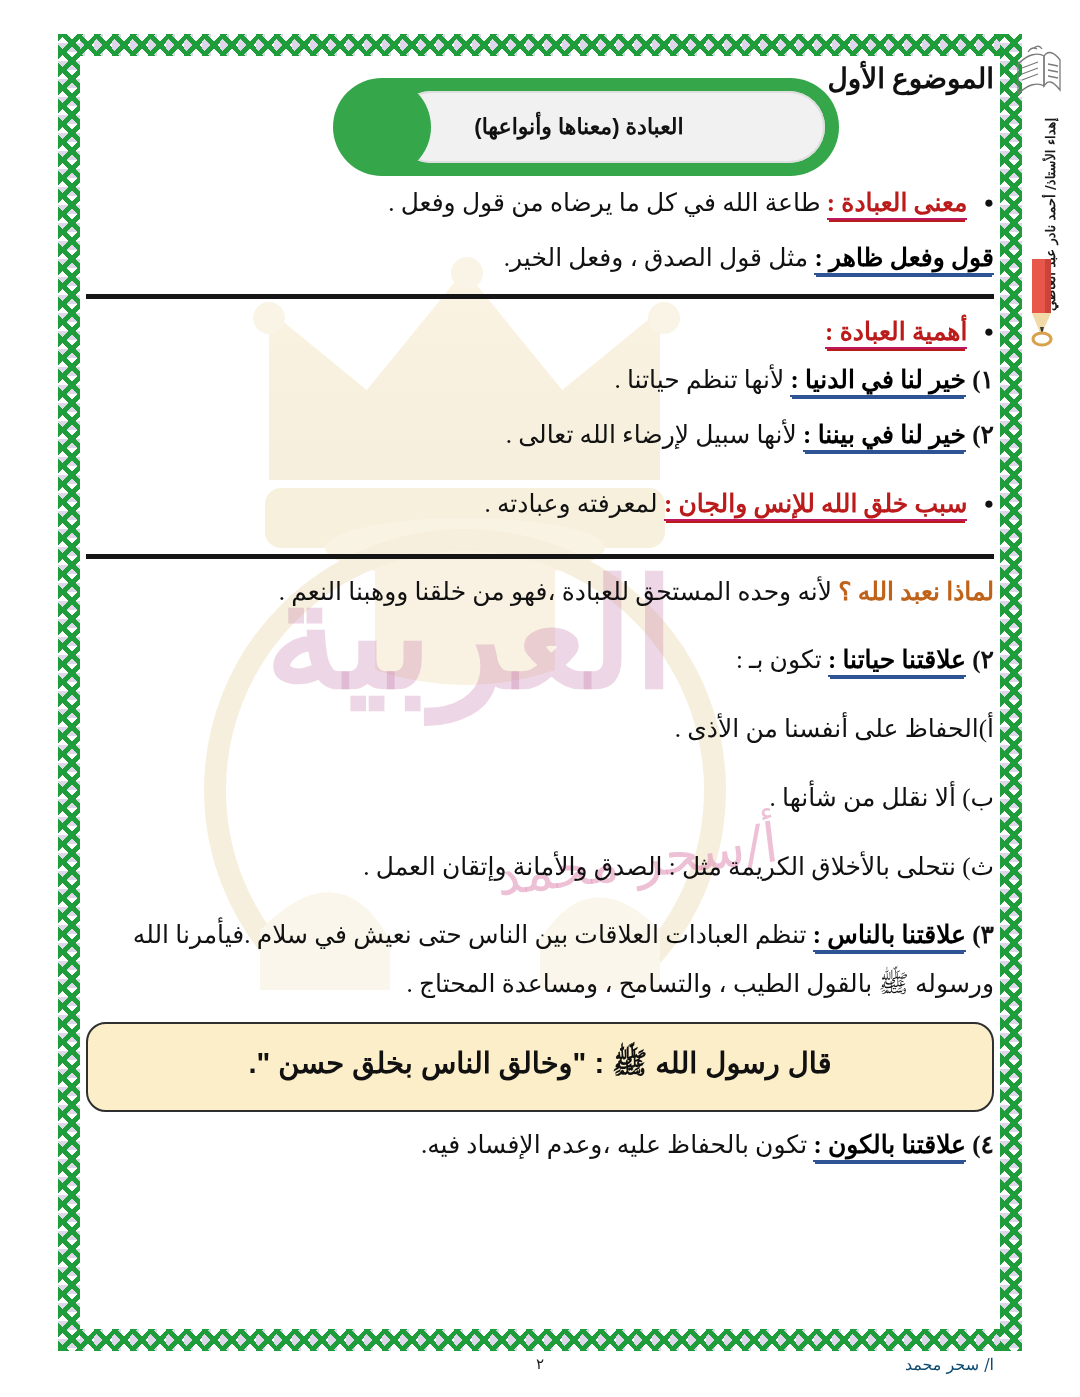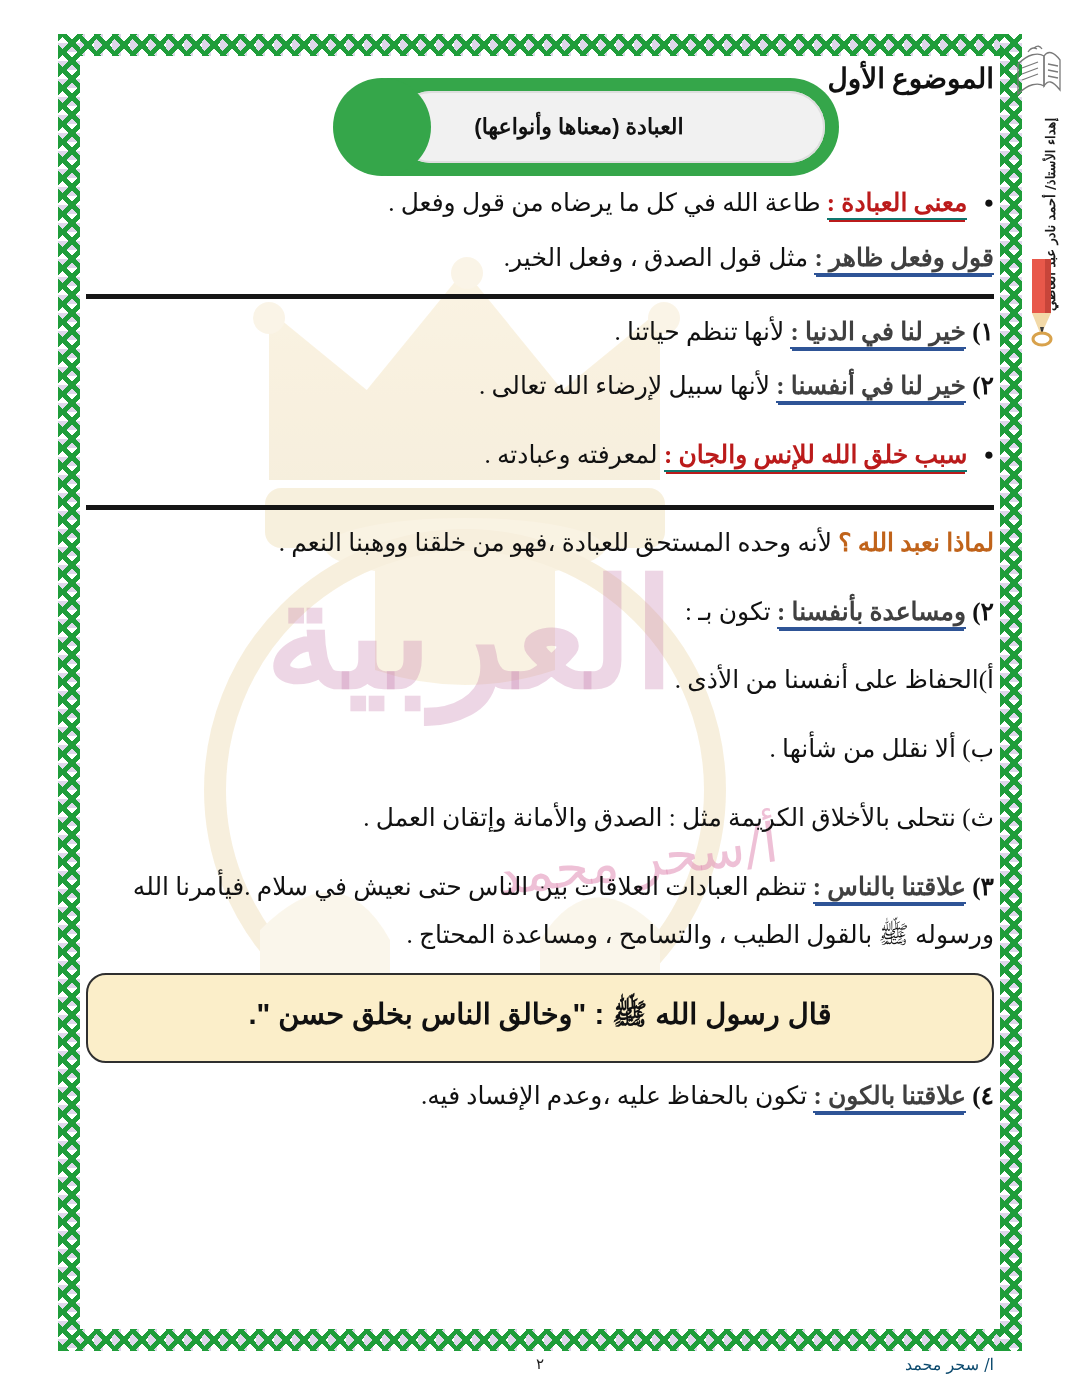--- a/index.html
+++ b/index.html
@@ -217,25 +217,25 @@
     color: #111111;
   }
 
   .hl {
     font-weight: 700;
     padding-bottom: 2px;
     white-space: nowrap;
   }
   .hl-red {
     color: #bb1b1b;
-    border-bottom: 2px solid #0f766e;
+    border-bottom: 2px solid #be185d;
     box-shadow: 0 4px 0 -2px #bb1b1b;
   }
   .hl-blue {
-    color: #404040;
+    color: #000000;
     border-bottom: 2px solid #2e5496;
     box-shadow: 0 4px 0 -2px #2e5496;
   }
   .hl-orange {
     color: #c0631a;
     font-weight: 700;
   }
 
   .num { font-weight: 700; }
 
@@ -350,44 +350,47 @@
         <span class="hl hl-red">معنى العبادة :</span><span> طاعة الله في كل ما يرضاه من قول وفعل .</span>
       </p>
       <p class="line right-al">
         <span class="hl hl-blue">قول وفعل ظاهر :</span><span> مثل قول الصدق ، وفعل الخير.</span>
       </p>
     </div>
 
     <hr class="divider">
 
     <div class="section">
+      <p class="line bullet tight right-al">
+        <span class="hl hl-red">أهمية العبادة :</span>
+      </p>
       <p class="line right-al">
         <span class="num">١)</span>
         <span class="hl hl-blue">خير لنا في الدنيا :</span><span> لأنها تنظم حياتنا .</span>
       </p>
       <p class="line right-al roomy">
         <span class="num">٢)</span>
-        <span class="hl hl-blue">خير لنا في أنفسنا :</span><span> لأنها سبيل لإرضاء الله تعالى .</span>
+        <span class="hl hl-blue">خير لنا في بيننا :</span><span> لأنها سبيل لإرضاء الله تعالى .</span>
       </p>
       <p class="line bullet right-al roomy">
         <span class="hl hl-red">سبب خلق الله للإنس والجان :</span><span> لمعرفته وعبادته .</span>
       </p>
     </div>
 
     <hr class="divider">
 
     <div class="section">
 
       <p class="line roomy rtlblock">
         <span class="hl-orange">لماذا نعبد الله ؟</span><span> لأنه وحده المستحق للعبادة ،فهو من خلقنا ووهبنا النعم .</span>
       </p>
 
       <p class="line right-al roomy">
         <span class="num">٢)</span>
-        <span class="hl hl-blue">ومساعدة بأنفسنا :</span><span> تكون بـ :</span>
+        <span class="hl hl-blue">علاقتنا حياتنا :</span><span> تكون بـ :</span>
       </p>
 
       <p class="line right-al roomy">أ)الحفاظ على أنفسنا من الأذى .</p>
       <p class="line right-al roomy">ب) ألا نقلل من شأنها .</p>
       <p class="line right-al roomy">ث) نتحلى بالأخلاق الكريمة مثل : الصدق والأمانة وإتقان العمل .</p>
 
       <p class="line tight rtlblock">
         <span class="num">٣)</span>
         <span class="hl hl-blue">علاقتنا بالناس :</span><span>  تنظم العبادات العلاقات بين الناس حتى نعيش في سلام .فيأمرنا الله</span>
       </p>

